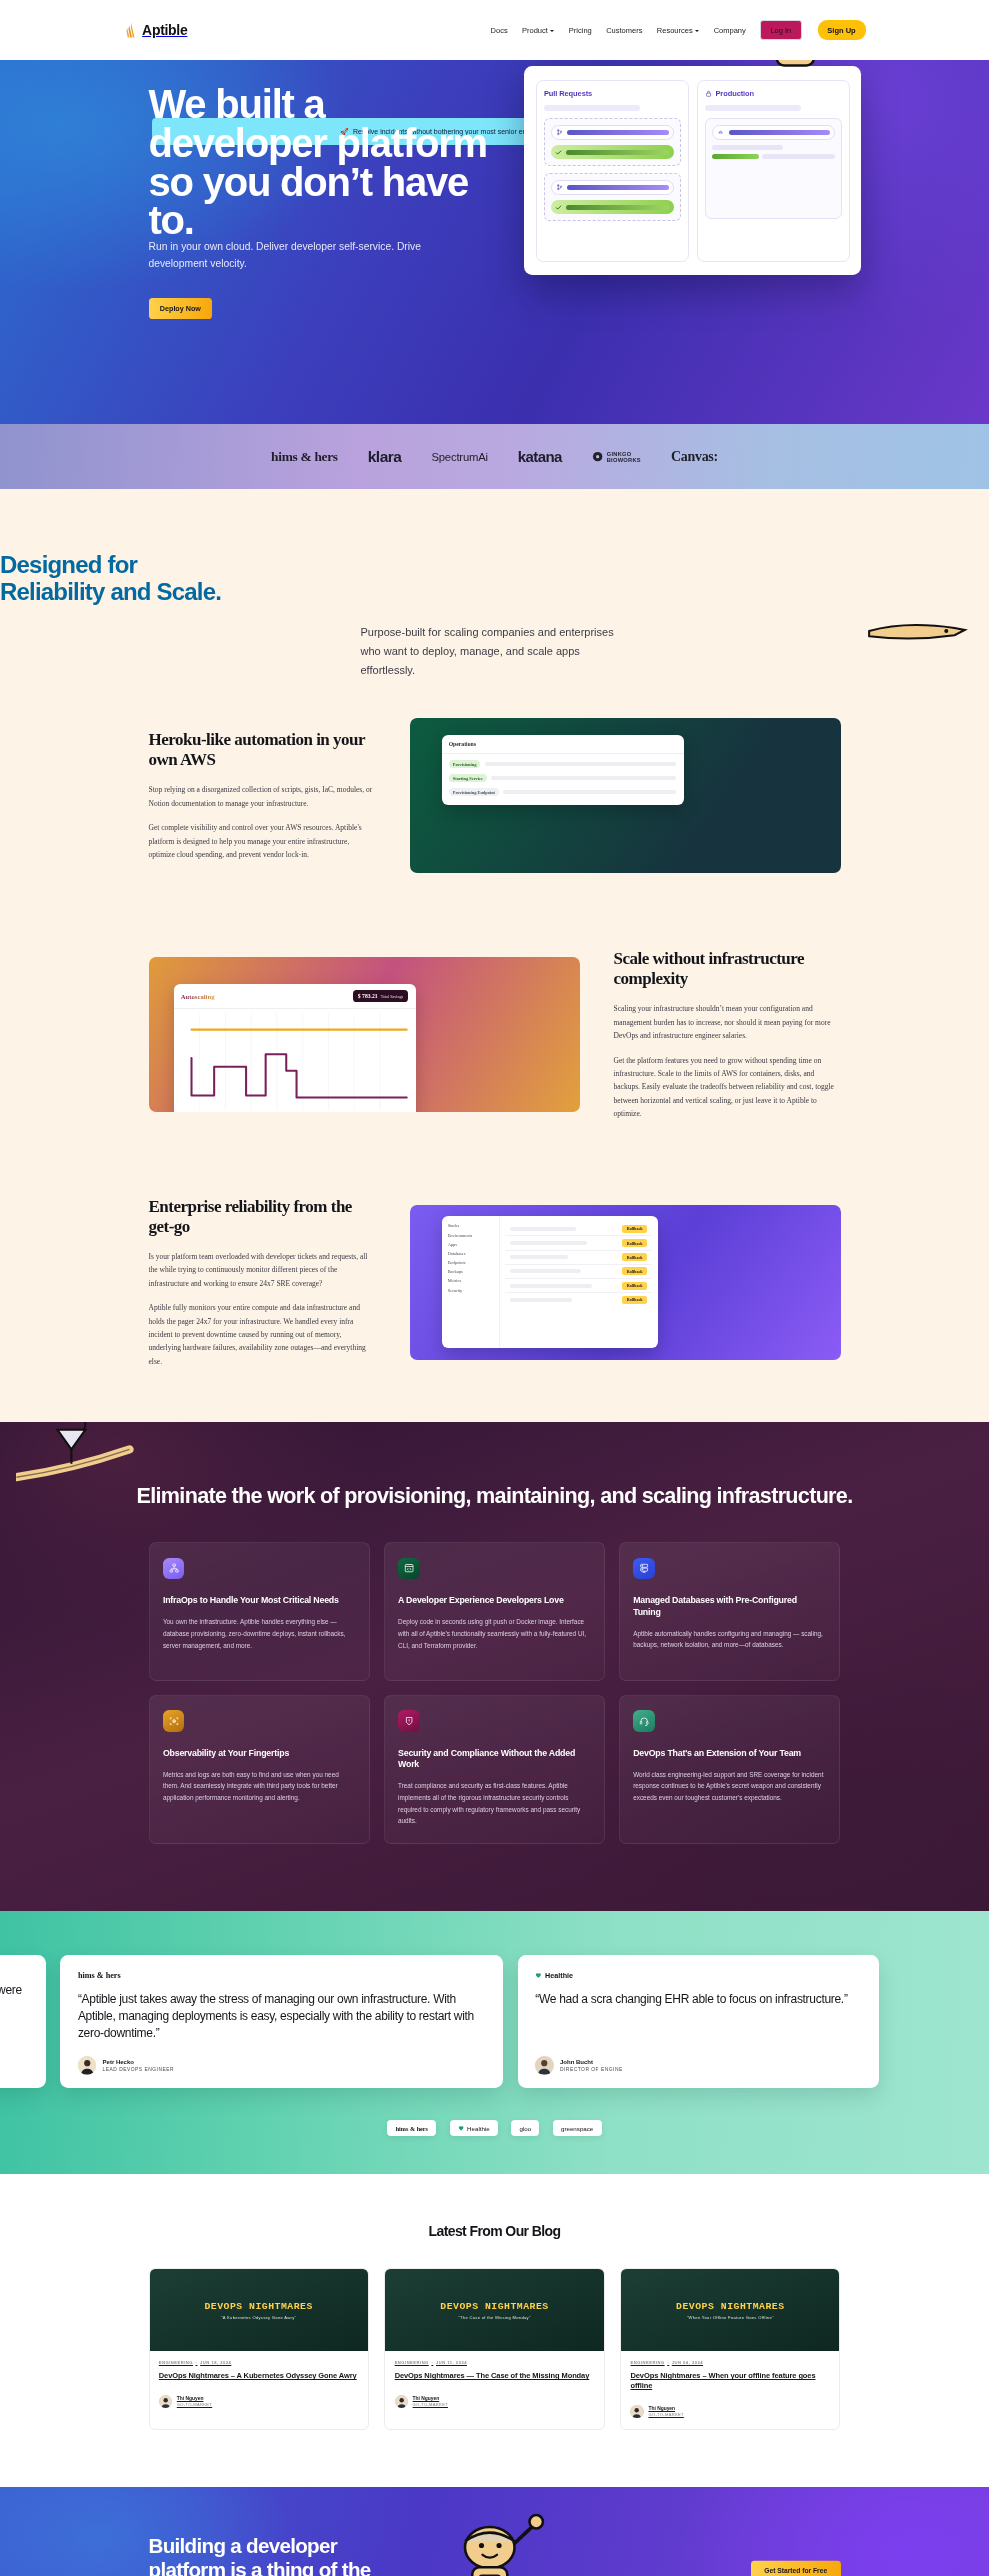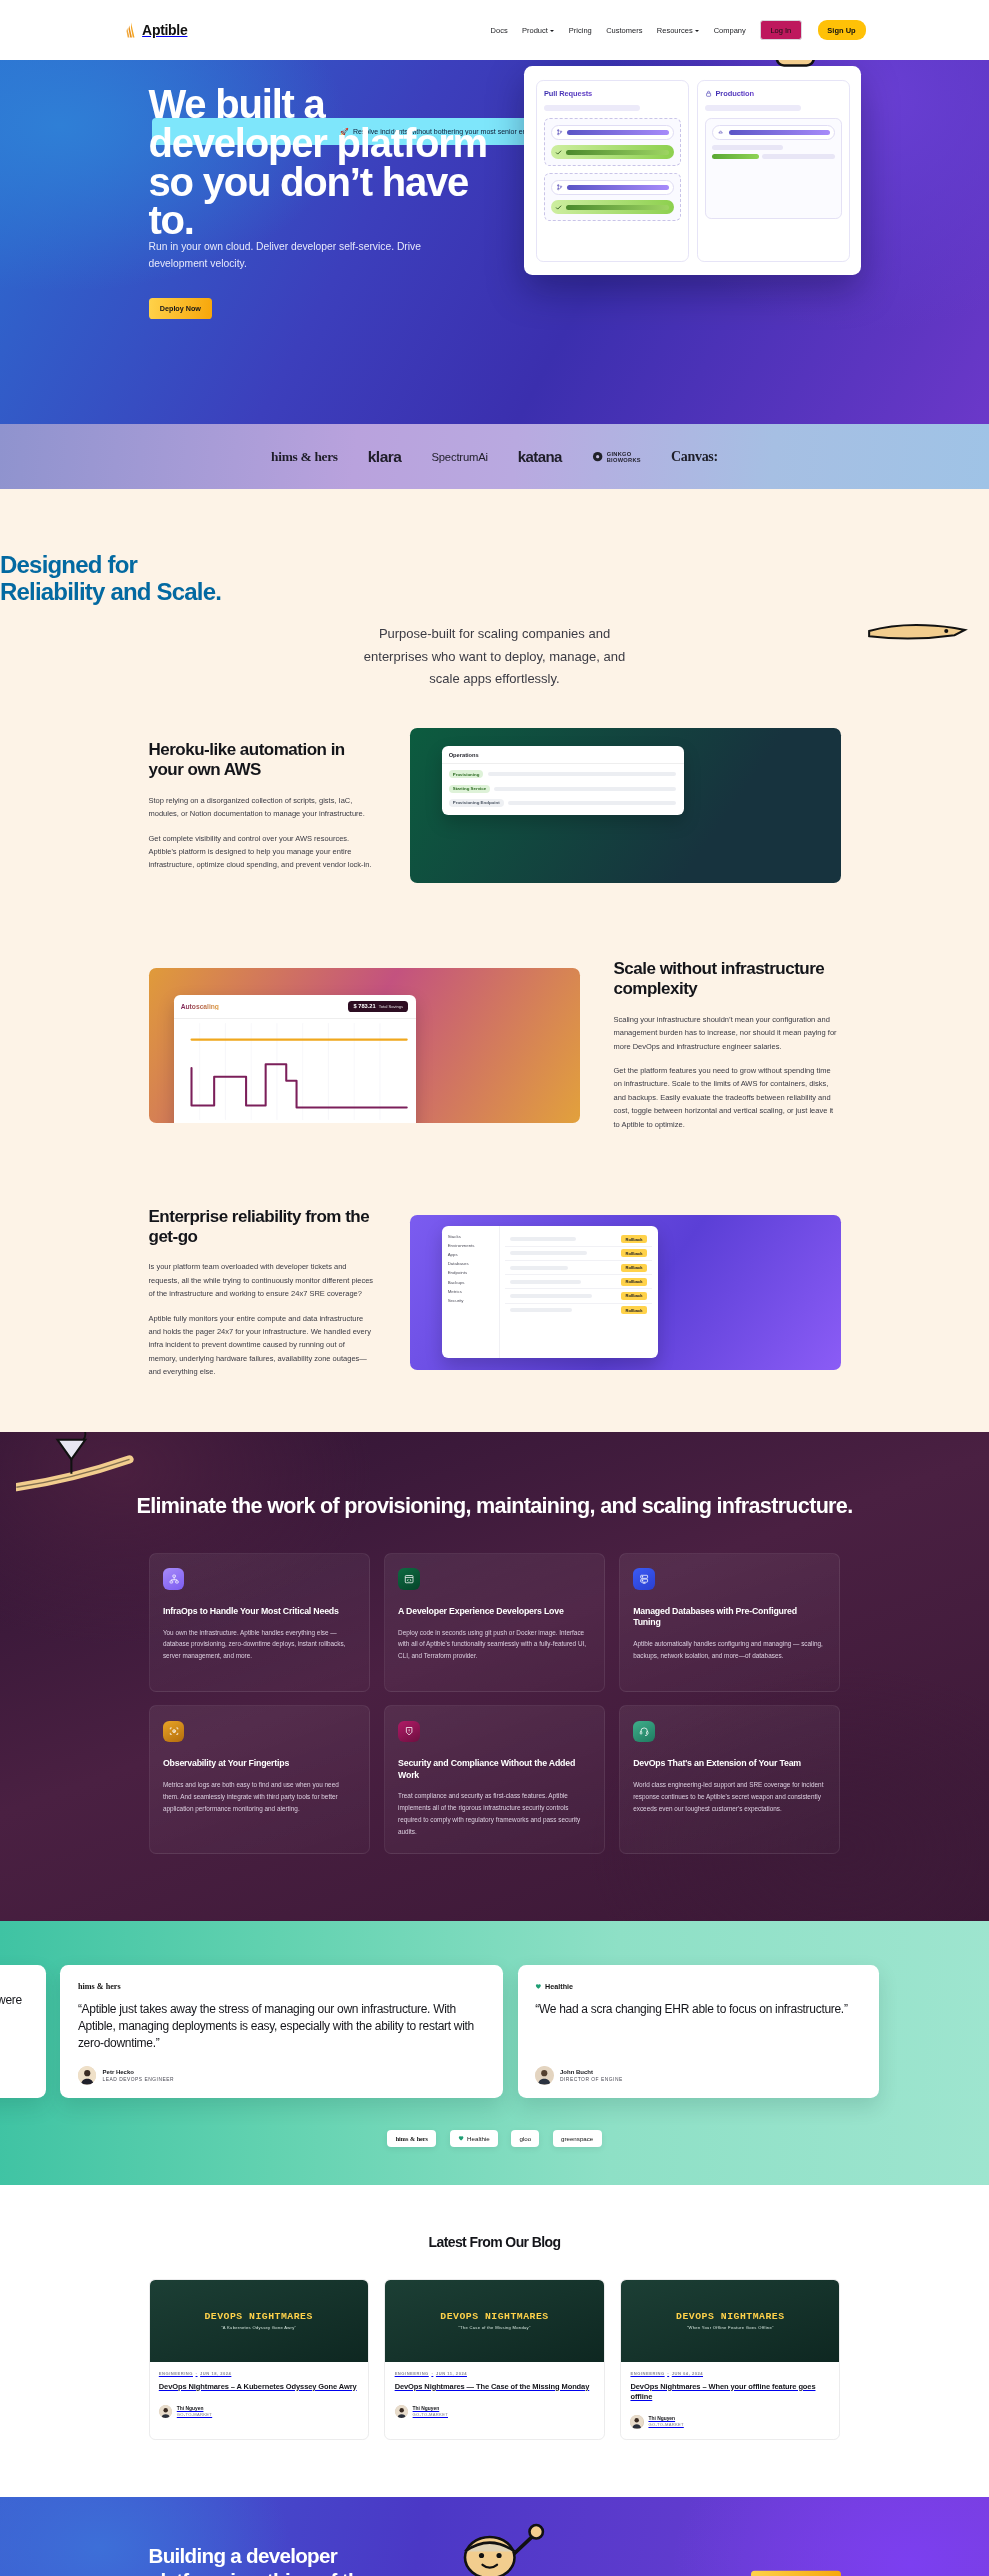--- a/index.html
+++ b/index.html
@@ -95,23 +95,23 @@
   .lg-hims { font-family:"Liberation Serif", serif; font-weight:700; font-size:13.4px; letter-spacing:-0.3px; }
   .lg-klara { font-weight:700; font-size:15.5px; letter-spacing:-0.5px; }
   .lg-spectrum { font-size:11.3px; font-weight:400; letter-spacing:-0.2px; }
   .lg-katana { font-weight:800; font-size:15px; letter-spacing:-0.6px; }
   .lg-ginkgo { display:flex; align-items:center; gap:3.6px; font-size:5.7px; line-height:1.05; font-weight:700; letter-spacing:0.3px;}
   .lg-canvas { font-family:"Liberation Serif", serif; font-weight:700; font-size:14px; letter-spacing:-0.3px;}
 
   
   .cream { background:#fdf3e7; position:relative; padding-top:63px; padding-bottom:15.5px; overflow:hidden;}
   .sec-title { text-align:left; font-size:24px; line-height:1.12; font-weight:800; letter-spacing:-0.8px; color:#0369a1; }
-  .sec-sub { text-align:center; margin:17.5px auto 0; width:268px; font-size:13px; line-height:1.72; color:#3b3b44;}
-
-  .feat { width:742px; margin:0 auto; position:relative; display:flex; align-items:center; gap:34px; padding:38px 25px;}
+  .sec-sub { text-align:left; margin:17.5px auto 0; width:268px; font-size:11px; line-height:1.72; color:#3b3b44;}
+
+  .feat { width:742px; margin:0 auto; position:relative; display:flex; align-items:center; gap:34px; padding:38px 25px;font-family:Liberation Serif, serif;}
   .feat .txt { width:227px; }
   .feat h3 { font-size:17px; line-height:1.18; font-weight:800; letter-spacing:-0.5px; color:#14151a;}
   .feat p { margin-top:13.4px; font-size:7.5px; line-height:1.78; color:#3a3a43;}
   .feat p + p { margin-top:11.3px; }
   .feat .visual { flex:1; height:155px; border-radius:7.2px; position:relative; overflow:hidden;}
 
   .v-green { background:linear-gradient(125deg,#0c5c3f,#17333e 70%); }
   .v-orange { background:linear-gradient(120deg,#e09b3a,#c3527f 48%,#e2a13c 100%); }
   .v-purple { background:linear-gradient(125deg,#7b5cf0,#5b3fd6 55%,#8b5cf6 100%); }
 

